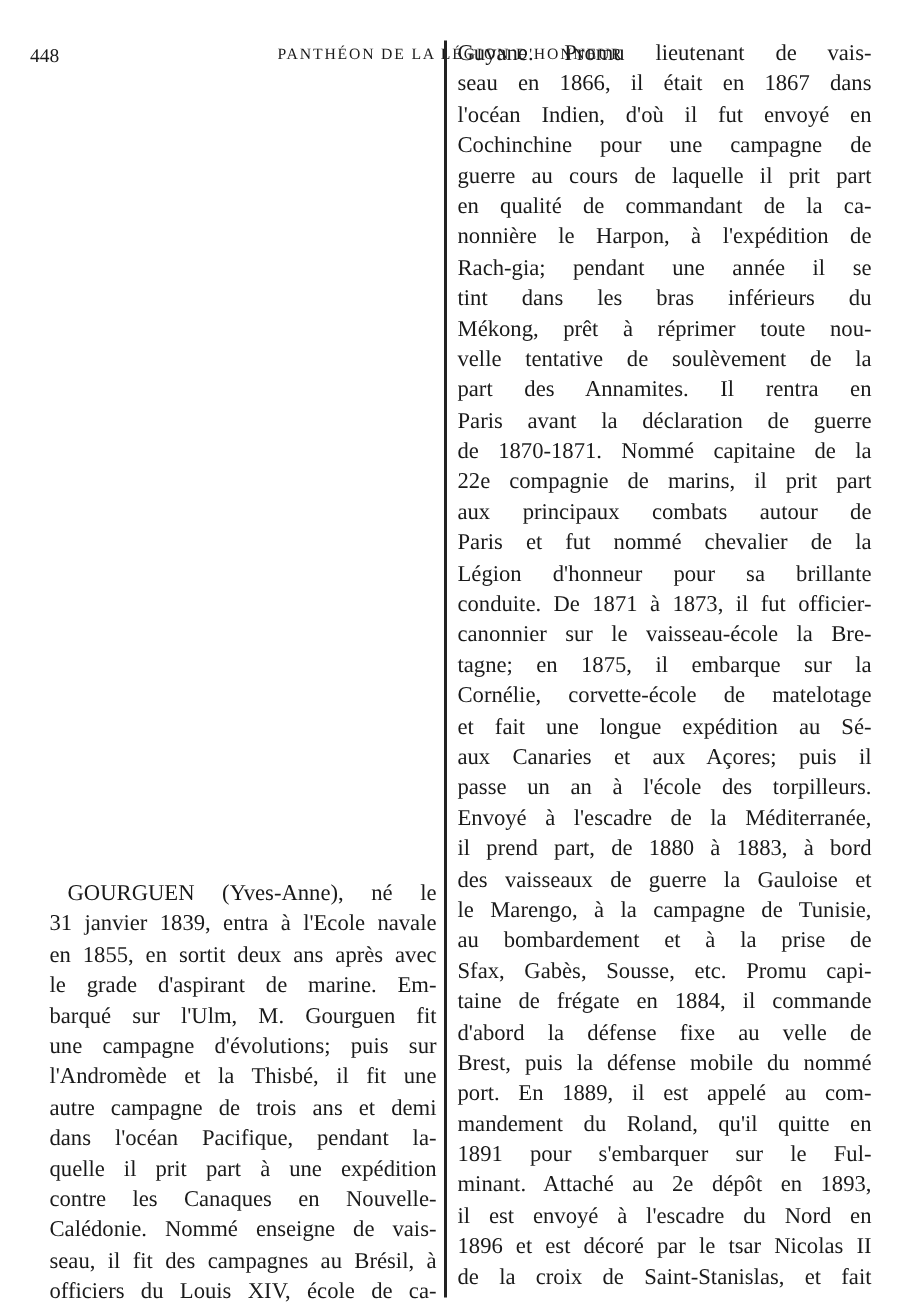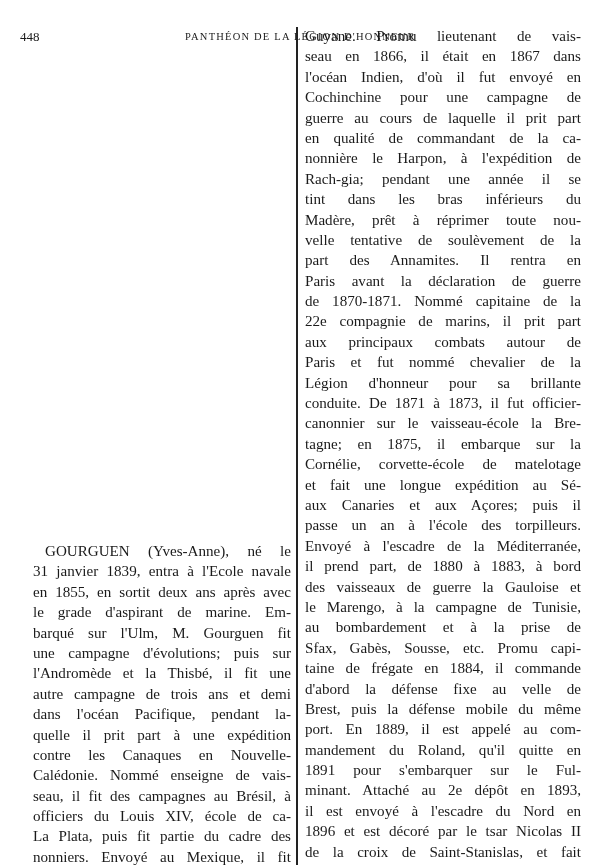--- a/index.html
+++ b/index.html
@@ -8,21 +8,21 @@
   .header { position: absolute; top: 20px; left: 0; width: 560px; height: 20px; }
   .page-num { position: absolute; left: 20px; top: 9px; font-size: 13px; }
   .running-title { position: absolute; left: 185px; top: 11px; font-size: 10.5px;
                    letter-spacing: 1.2px; }
   .divider { position: absolute; left: 296px; top: 27px; width: 1.5px; height: 838px; background: #222; }
   .col { position: absolute; font-size: 15.1px; line-height: 20.4px; text-align: justify; }
   .col .line { display: block; white-space: nowrap; text-align: justify; text-align-last: justify; height: 20.4px; }
   .col .line.last { text-align-last: left; }
   .left { left: 33px; top: 541px; width: 258px; }
   .right { left: 305px; top: 26px; width: 276px; }
-  .indent { padding-left: 12px; }
+  .indent { padding-left: 12px; margin-top: 45px; }
 </style>
 </head>
 <body>
 
 <div class="header">
   <span class="page-num">448</span>
   <span class="running-title">PANTHÉON DE LA LÉGION D'HONNEUR</span>
 </div>
 
 <div class="divider"></div>
@@ -49,21 +49,21 @@
 <div class="col right" id="right-col">
     <span class="line">Guyane. Promu lieutenant de vais-</span>
     <span class="line">seau en 1866, il était en 1867 dans</span>
     <span class="line">l'océan Indien, d'où il fut envoyé en</span>
     <span class="line">Cochinchine pour une campagne de</span>
     <span class="line">guerre au cours de laquelle il prit part</span>
     <span class="line">en qualité de commandant de la ca-</span>
     <span class="line">nonnière le Harpon, à l'expédition de</span>
     <span class="line">Rach-gia; pendant une année il se</span>
     <span class="line">tint dans les bras inférieurs du</span>
-    <span class="line">Madère, prêt à réprimer toute nou-</span>
+    <span class="line">Mékong, prêt à réprimer toute nou-</span>
     <span class="line">velle tentative de soulèvement de la</span>
     <span class="line">part des Annamites. Il rentra en</span>
     <span class="line">Paris avant la déclaration de guerre</span>
     <span class="line">de 1870-1871. Nommé capitaine de la</span>
     <span class="line">22e compagnie de marins, il prit part</span>
     <span class="line">aux principaux combats autour de</span>
     <span class="line">Paris et fut nommé chevalier de la</span>
     <span class="line">Légion d'honneur pour sa brillante</span>
     <span class="line">conduite. De 1871 à 1873, il fut officier-</span>
     <span class="line">canonnier sur le vaisseau-école la Bre-</span>
@@ -73,21 +73,21 @@
     <span class="line">aux Canaries et aux Açores; puis il</span>
     <span class="line">passe un an à l'école des torpilleurs.</span>
     <span class="line">Envoyé à l'escadre de la Méditerranée,</span>
     <span class="line">il prend part, de 1880 à 1883, à bord</span>
     <span class="line">des vaisseaux de guerre la Gauloise et</span>
     <span class="line">le Marengo, à la campagne de Tunisie,</span>
     <span class="line">au bombardement et à la prise de</span>
     <span class="line">Sfax, Gabès, Sousse, etc. Promu capi-</span>
     <span class="line">taine de frégate en 1884, il commande</span>
     <span class="line">d'abord la défense fixe au velle de</span>
-    <span class="line">Brest, puis la défense mobile du même</span>
+    <span class="line">Brest, puis la défense mobile du nommé</span>
     <span class="line">port. En 1889, il est appelé au com-</span>
     <span class="line">mandement du Roland, qu'il quitte en</span>
     <span class="line">1891 pour s'embarquer sur le Ful-</span>
     <span class="line">minant. Attaché au 2e dépôt en 1893,</span>
     <span class="line">il est envoyé à l'escadre du Nord en</span>
     <span class="line">1896 et est décoré par le tsar Nicolas II</span>
     <span class="line">de la croix de Saint-Stanislas, et fait</span>
   </div>
 
 </body></html>

